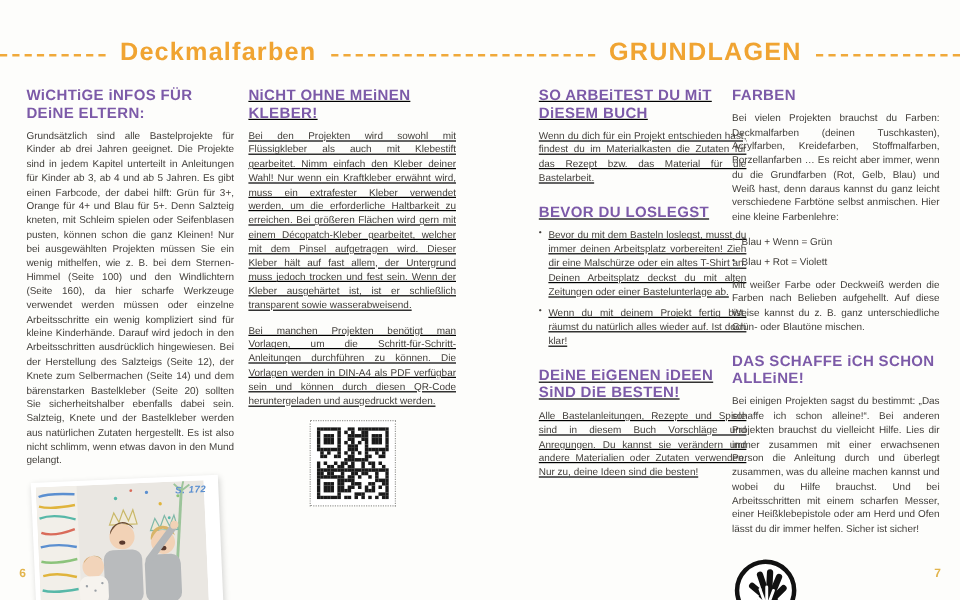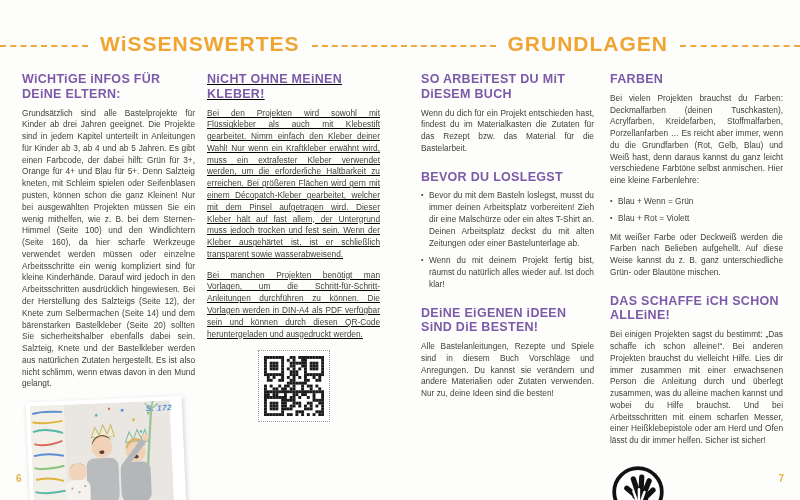--- a/index.html
+++ b/index.html
@@ -11,21 +11,21 @@
   .dash{height:0; border-top:2.5px dashed #f0a93a;}
   .dash.d1{width:88px;}
   .dash.d2{flex:1;}
   .dash.d3{width:120px;}
   .band-title{color:#f0a432; font-weight:bold; font-size:21px; letter-spacing:1px; margin:0 12px; white-space:nowrap; transform:translateY(-2px);}
 
   
   .col{position:absolute; top:72px; width:173px;}
   .col1{left:22px;}
   .col2{left:207px;text-decoration:underline;}
-  .col3{left:421px;}
+  .col3{left:449px;text-decoration:underline;}
   .col4{left:610px;}
 
   h3{color:#7c5aa8; font-size:12.5px; line-height:1.18; letter-spacing:0.3px; margin:0 0 6px 0; font-weight:bold;}
   h3.mt{margin-top:15px;}
   p{font-size:8.3px; line-height:1.42; color:#413e3a; margin:0 0 9px 0; text-align:justify;}
   p:last-child{margin-bottom:4px;}
 
   .bullet{position:relative; padding-left:8px; font-size:8.3px; line-height:1.42; color:#413e3a; margin:0 0 6px 0; text-align:justify;}
   .bullet::before{content:"•"; position:absolute; left:0; top:0; font-size:7px; color:#413e3a;}
   .bullet.tight{margin-bottom:5px;}
@@ -47,21 +47,21 @@
   .page-num.pl{left:16px;}
   .page-num.pr{right:16px;}
 </style>
 </head>
 <body>
 
 <div class="spread">
 
   <div class="header-band">
     <div class="dash d1"></div>
-    <div class="band-title">WiSSENSWERTES</div>
+    <div class="band-title">Deckmalfarben</div>
     <div class="dash d2"></div>
     <div class="band-title">GRUNDLAGEN</div>
     <div class="dash d3"></div>
   </div>
 
   <div class="col col1">
     <h3>WiCHTiGE iNFOS FÜR DEiNE ELTERN:</h3>
     <p>Grundsätzlich sind alle Bastelprojekte für Kinder ab drei Jahren geeignet. Die Projekte sind in jedem Kapitel unterteilt in Anleitungen für Kinder ab 3, ab 4 und ab 5 Jahren. Es gibt einen Farbcode, der dabei hilft: Grün für 3+, Orange für 4+ und Blau für 5+. Denn Salzteig kneten, mit Schleim spielen oder Seifenblasen pusten, können schon die ganz Kleinen! Nur bei ausgewählten Projekten müssen Sie ein wenig mithelfen, wie z. B. bei dem Sternen-Himmel (Seite 100) und den Windlichtern (Seite 160), da hier scharfe Werkzeuge verwendet werden müssen oder einzelne Arbeitsschritte ein wenig kompliziert sind für kleine Kinderhände. Darauf wird jedoch in den Arbeitsschritten ausdrücklich hingewiesen. Bei der Herstellung des Salzteigs (Seite 12), der Knete zum Selbermachen (Seite 14) und dem bärenstarken Bastelkleber (Seite 20) sollten Sie sicherheitshalber ebenfalls dabei sein. Salzteig, Knete und der Bastelkleber werden aus natürlichen Zutaten hergestellt. Es ist also nicht schlimm, wenn etwas davon in den Mund gelangt.</p>
 
     <div class="photo">

